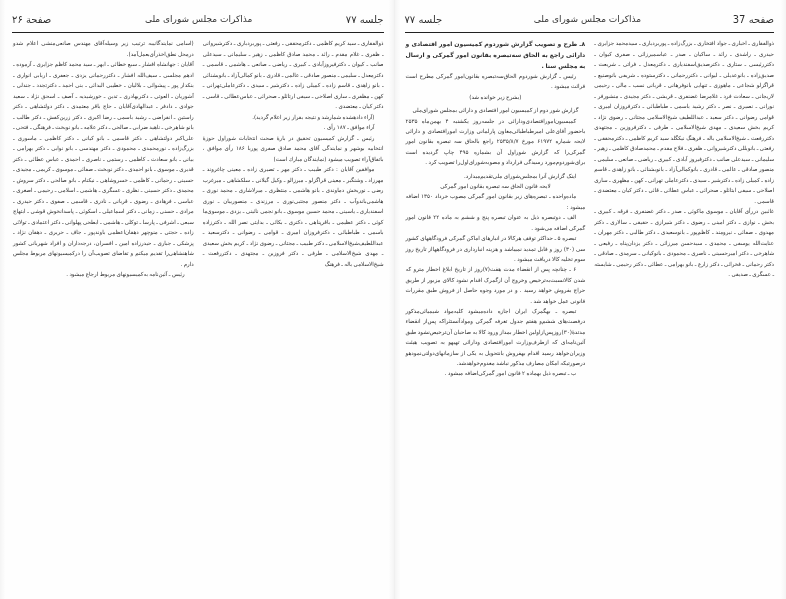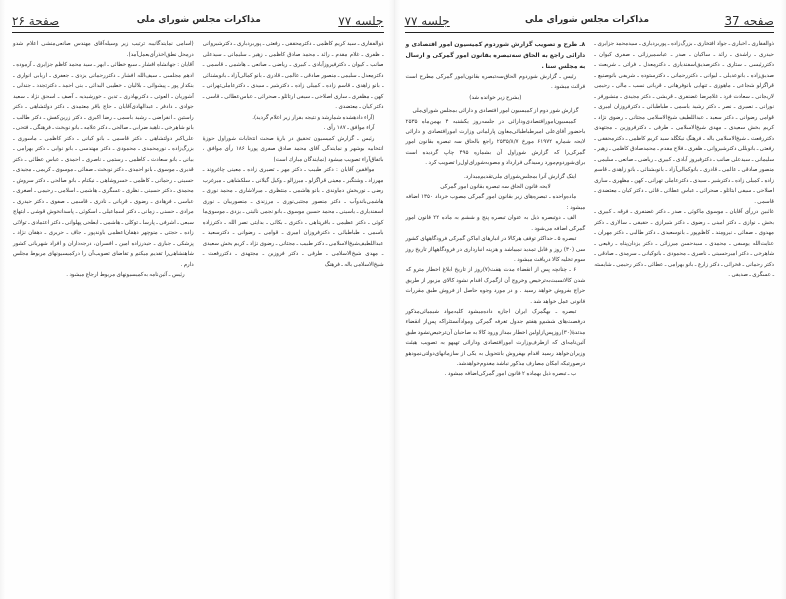--- a/index.html
+++ b/index.html
@@ -37,25 +37,25 @@
   .hdr{
     position:relative;
     height:17px;
     display:flex;
     align-items:flex-start;
     justify-content:space-between;
     font-size:8.2px;
     letter-spacing:.2px;
     color:#1d1d1d;
   }
-  .hdr-side{white-space:nowrap;font-size:12px;text-decoration:underline;}
+  .hdr-side{white-space:nowrap;font-size:10px;}
   .hdr-mid{
     white-space:nowrap;
     font-size:9px;
-    font-weight:700;
+    font-weight:400;
     letter-spacing:.6px;
   }
   .rule{
     height:0;
     border-top:1.6px solid #111;
     margin:1px 0 5px 0;
   }
 
   
   .cols{

